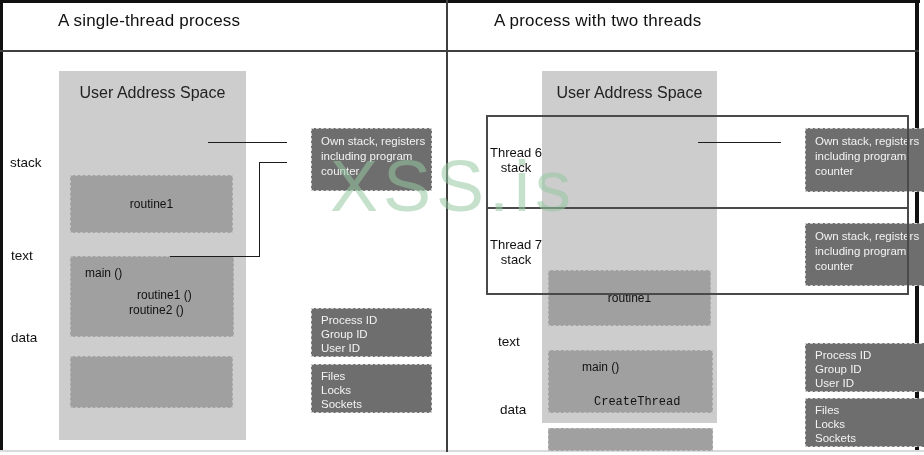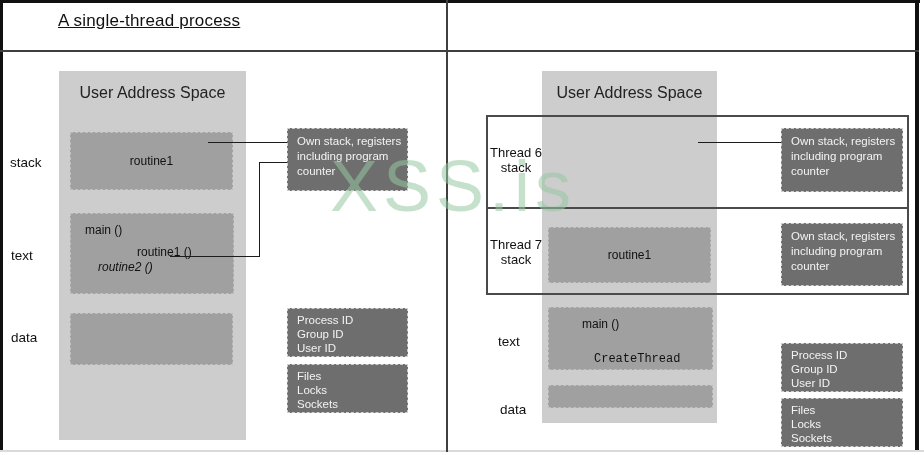--- a/index.html
+++ b/index.html
@@ -10,44 +10,44 @@
   .abs{position:absolute;box-sizing:border-box;}
   
   .b-top{left:0;top:0;width:920px;height:3px;background:#101010;}
   .b-left{left:0;top:0;width:3px;height:452px;background:#101010;}
   .b-right{left:915px;top:0;width:4px;height:452px;background:#101010;}
   .b-bottom{left:0;top:450px;width:924px;height:2px;background:#dadada;}
   .sep-title{left:0;top:50px;width:919px;height:2px;background:#3f3f3f;}
   .sep-mid{left:446px;top:0;width:2px;height:452px;background:#3f3f3f;}
   
   .panel-title{font-size:17px;letter-spacing:.2px;color:#111;white-space:nowrap;}
-  .lp-title{left:58px;top:11px;text-decoration:underline;}
+  .lp-title{left:58px;top:11px;}
   .rp-title{left:494px;top:11px;}
   
   .col{background:#cdcdcd;}
   .col-left{left:59px;top:71px;width:187px;height:369px;}
   .col-right{left:542px;top:71px;width:175px;height:352px;}
   .col-label{position:absolute;left:0;top:13px;width:100%;text-align:center;
     font-size:16px;color:#222;}
   
-  .mbox{background:#a0a0a0;border:1px dashed #bfbfbf;font-size:12px;color:#111;z-index:5;}
+  .mbox{background:#a0a0a0;border:1px dashed #bfbfbf;font-size:12px;color:#111;z-index:5;margin-top:43px;}
   .mbox.center{display:flex;align-items:center;justify-content:center;}
   .box-routine1L{left:70px;top:132px;width:163px;height:58px;}
   .box-mainL{left:70px;top:213px;width:164px;height:81px;}
   .box-dataL{left:70px;top:313px;width:163px;height:52px;}
   .box-routine2R{left:548px;top:132px;width:163px;height:60px;}
   .box-routine1R{left:548px;top:227px;width:163px;height:56px;}
   .box-mainR{left:548px;top:307px;width:165px;height:63px;}
   .box-dataR{left:548px;top:385px;width:165px;height:23px;}
   .m-line{position:absolute;white-space:nowrap;}
-  .mainL-1{left:14px;top:9px;}  .mainL-2{left:42px;top:31px;padding-left:24px;}  .mainL-3{left:27px;top:46px;font-style:italic;}
+  .mainL-1{left:14px;top:9px;}  .mainL-2{left:42px;top:31px;padding-left:24px;}  .mainL-3{left:58px;top:46px;}
   .mainR-1{left:33px;top:9px;}  .mainR-2{left:45px;top:44px;font-family:Liberation Mono, monospace;}
   
   .dbox{background:#6e6e6e;border:1px dashed #cfcfcf;color:#f3f3f3;
-    font-size:11.5px;line-height:15px;padding:5px 4px 0 9px;z-index:5;}
+    font-size:11.5px;line-height:15px;padding:5px 4px 0 9px;z-index:5;margin-left:24px;}
   .own-noteL{left:287px;top:128px;width:121px;height:63px;}
   .ids-noteL{left:287px;top:308px;width:121px;height:49px;line-height:14px;padding-top:4px;}
   .res-noteL{left:287px;top:364px;width:121px;height:49px;line-height:14px;padding-top:4px;}
   .own-noteR2{left:781px;top:128px;width:122px;height:64px;}
   .own-noteR1{left:781px;top:223px;width:122px;height:63px;}
   .ids-noteR{left:781px;top:343px;width:122px;height:49px;line-height:14px;padding-top:4px;}
   .res-noteR{left:781px;top:398px;width:122px;height:49px;line-height:14px;padding-top:4px;}
   
   .side-lbl{font-size:13.5px;color:#111;white-space:nowrap;}
   .lbl-stackL{left:10px;top:155px;}
@@ -122,20 +122,21 @@
     <div>Files</div>
     <div>Locks</div>
     <div>Sockets</div>
   </div>
 
   <div class="abs cline cA"></div>
   <div class="abs cline cB1"></div>
   <div class="abs cline cB2"></div>
   <div class="abs cline cB3"></div>
 
+  <div class="abs panel-title rp-title">A process with two threads</div>
 
   <div class="abs col col-right">
     <div class="col-label">User Address Space</div>
   </div>
 
   <div class="abs outline"></div>
   <div class="abs outline-div"></div>
 
   <div class="abs thread-lbl lbl-thread2">
     <div>Thread 6</div>

